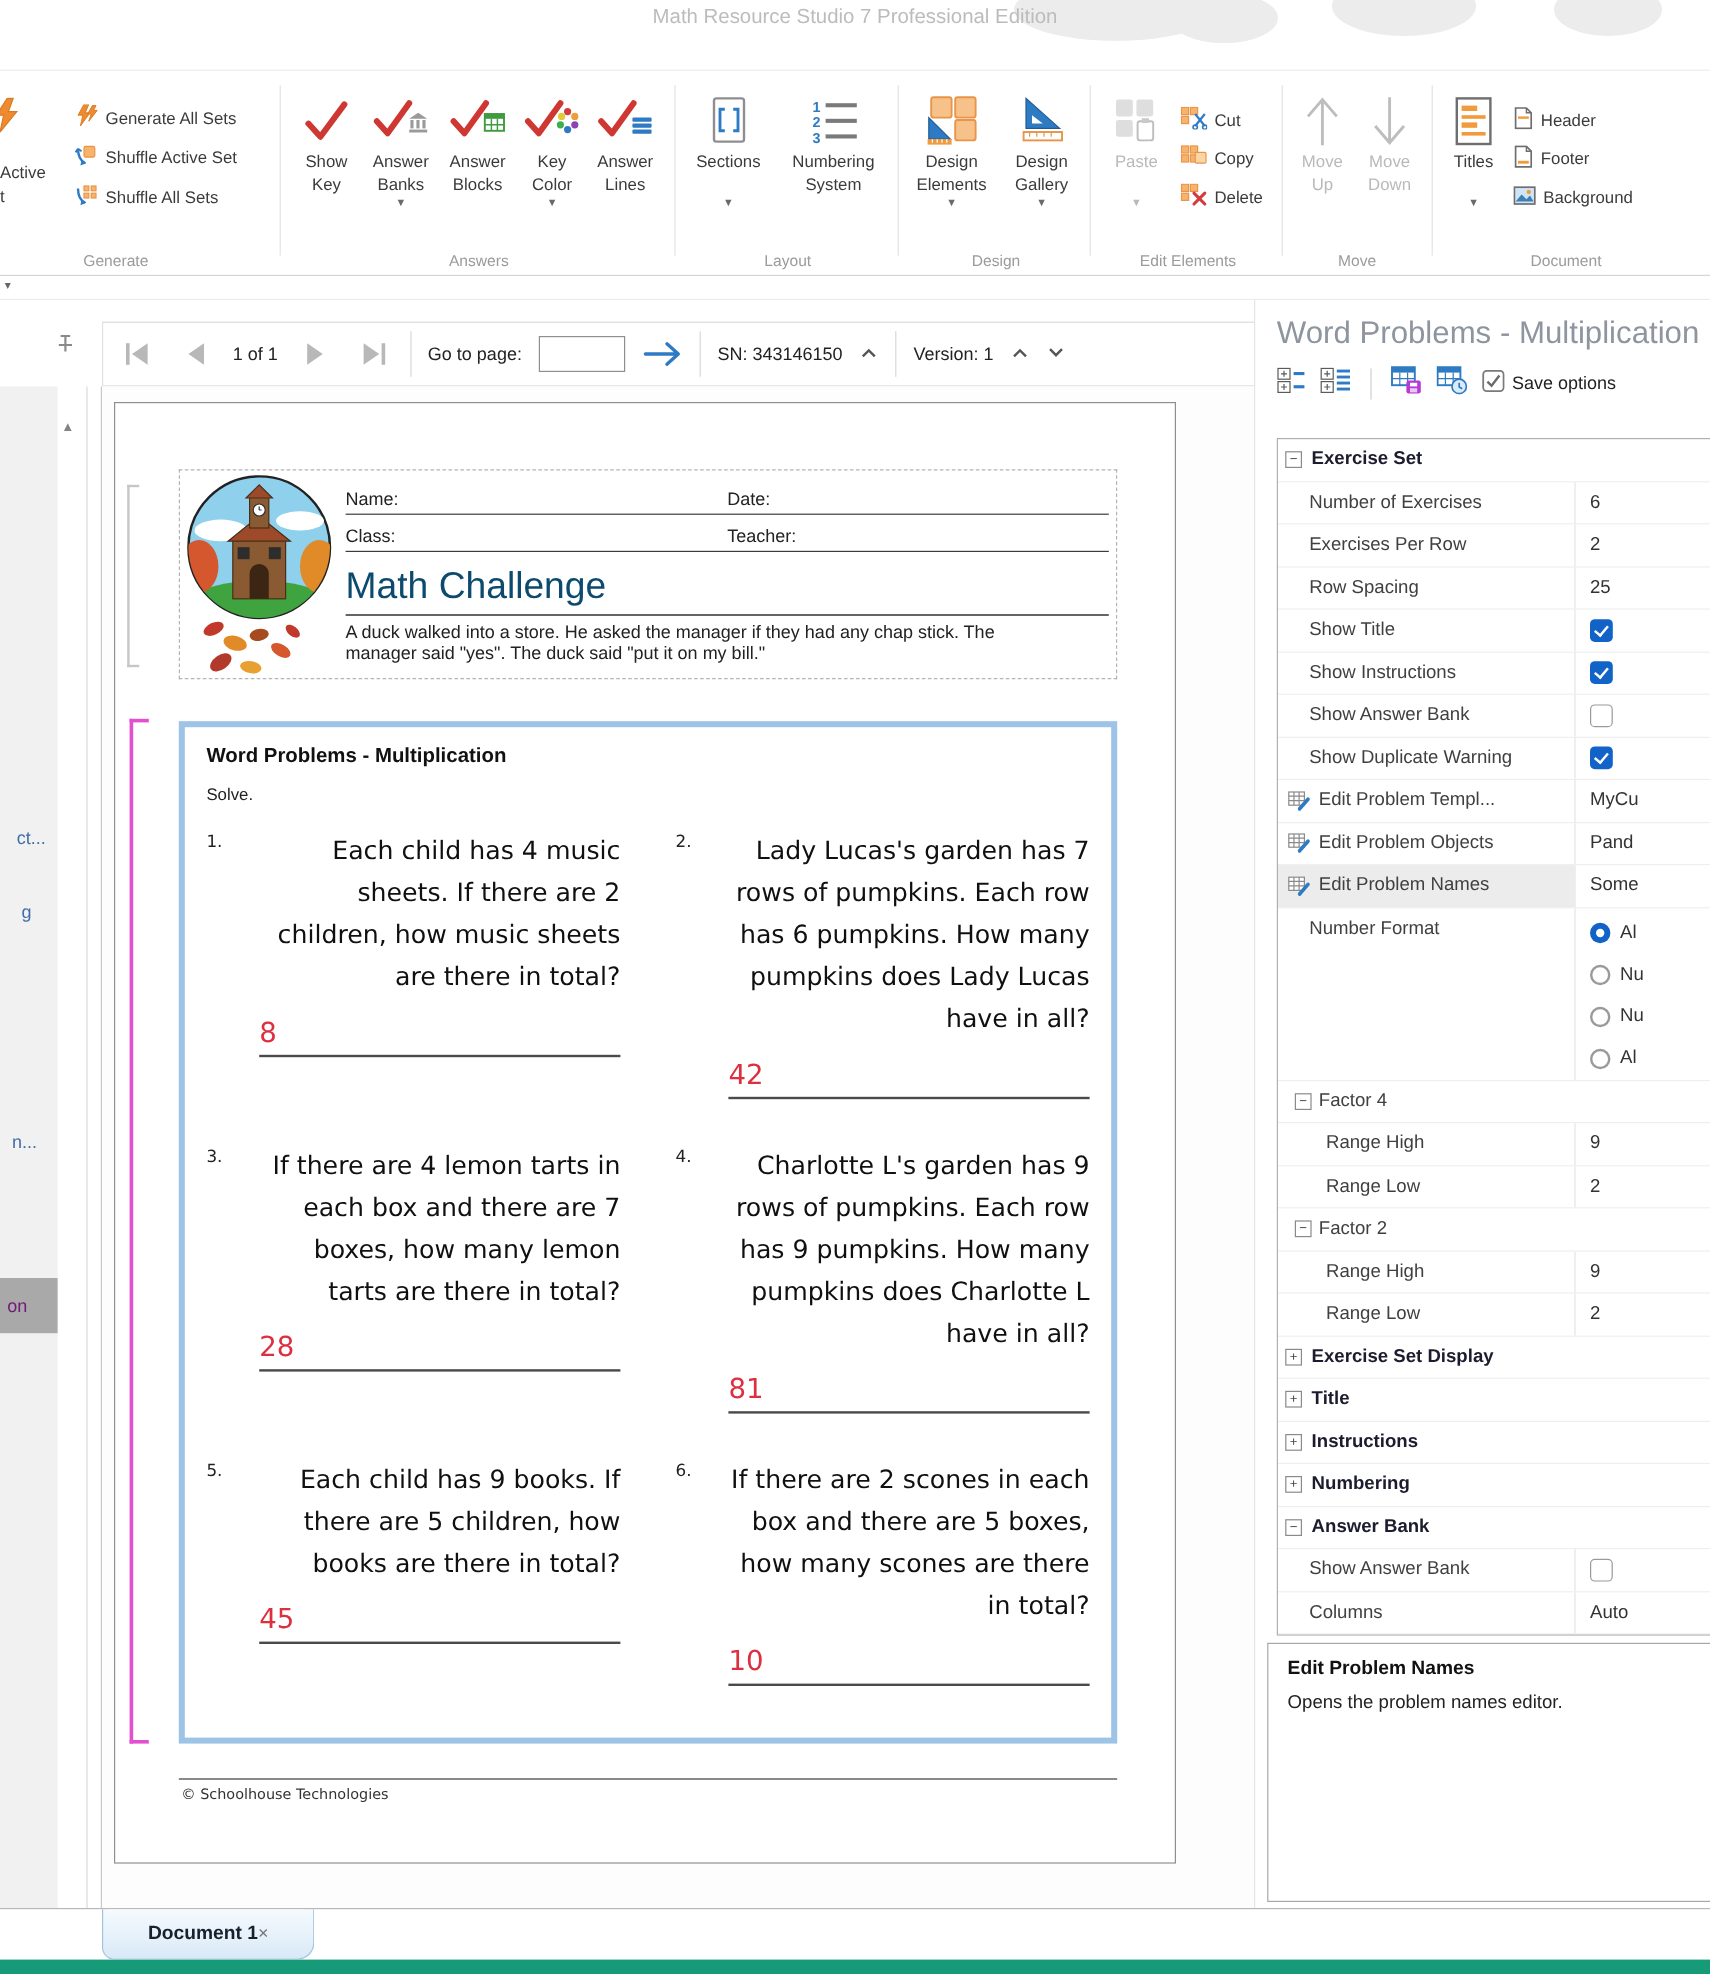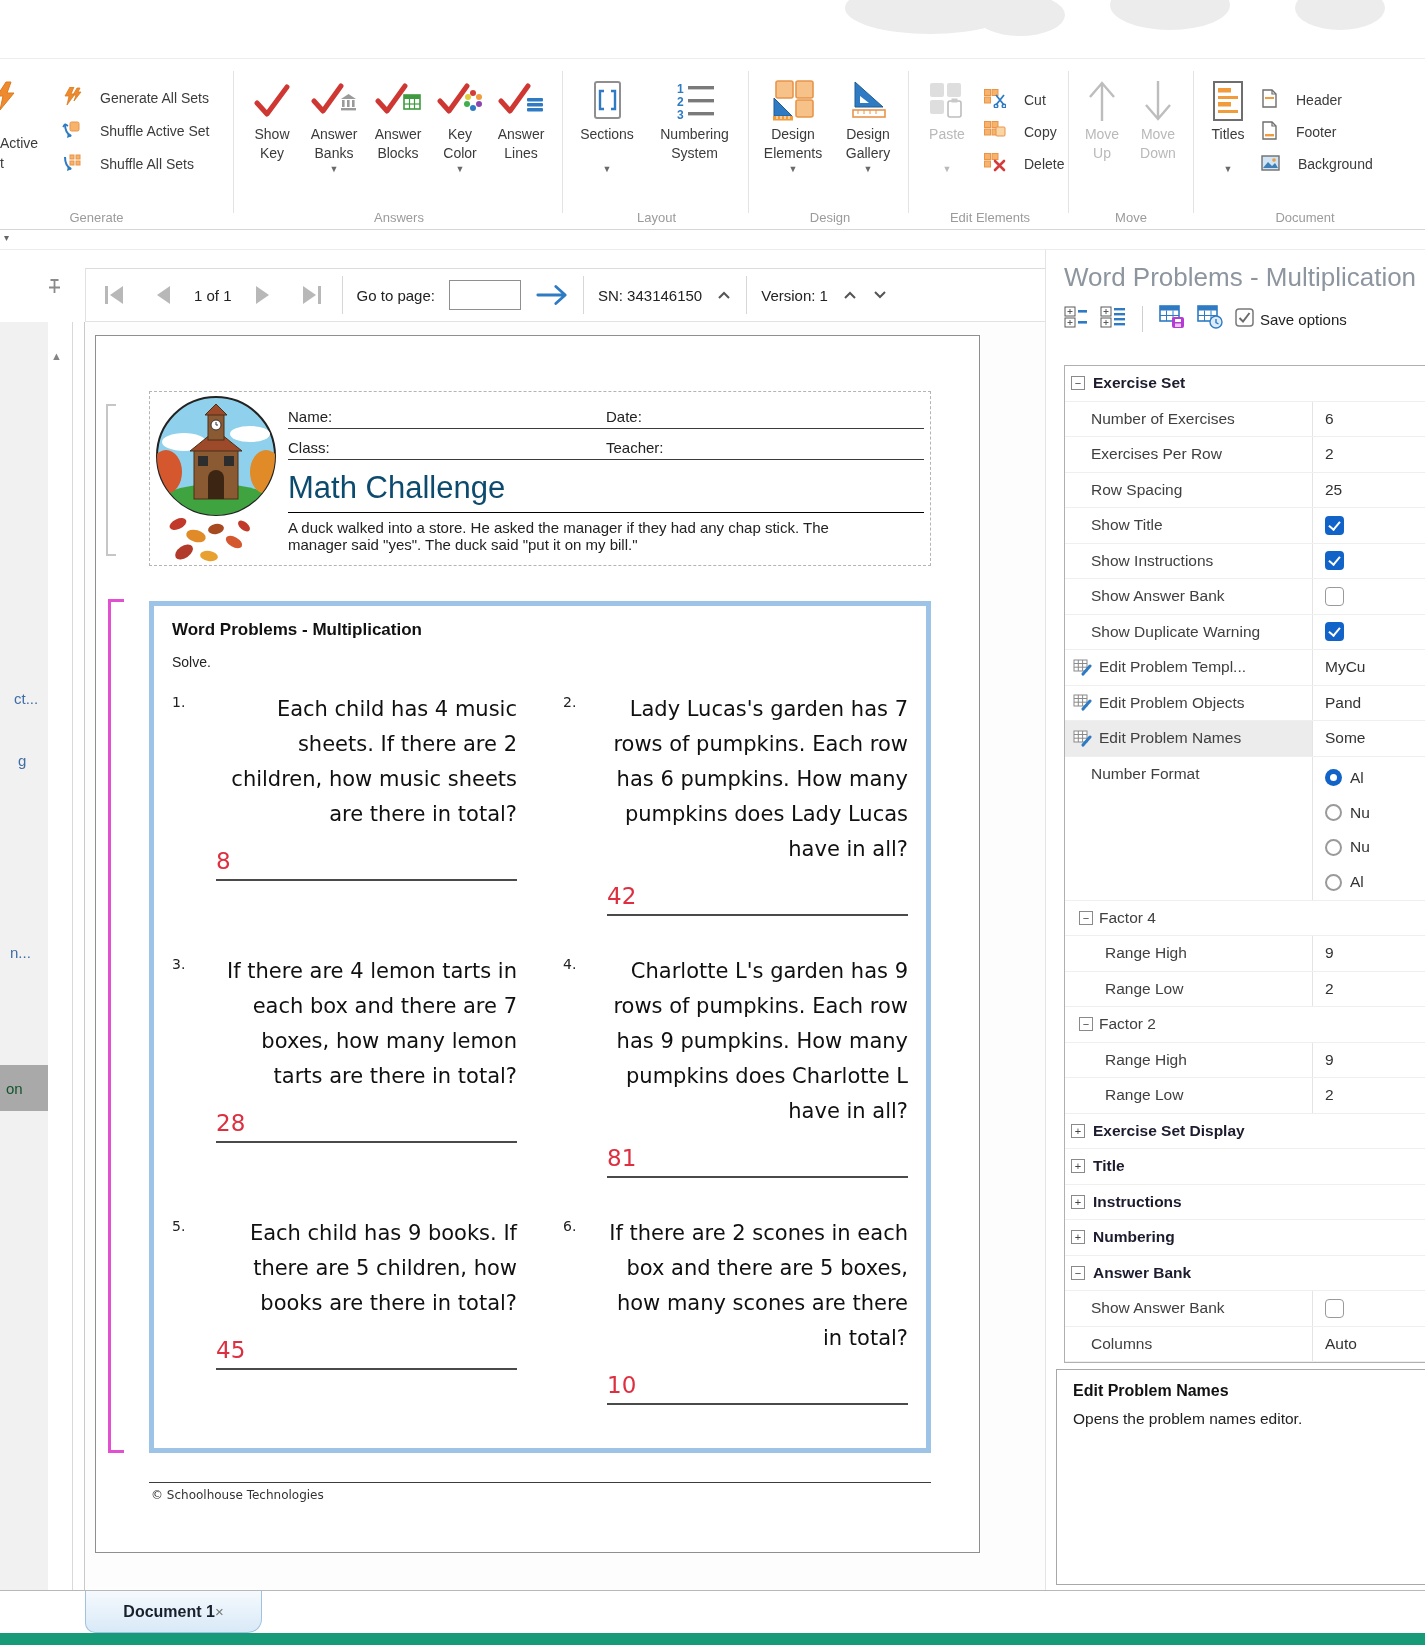--- a/index.html
+++ b/index.html
@@ -18,21 +18,21 @@
             background:#fff; border-top:1px solid #ededed; border-bottom:1px solid #d6d6d6; }
   .rgroup { position:absolute; top:0; height:170px; }
   .rgroup-label { position:absolute; bottom:4px; left:0; right:0; text-align:center;
                   font-size:13px; color:#9b9b9b; }
   .rsep { position:absolute; top:12px; height:142px; width:1px; background:#e3e3e3; }
   .bigbtn { position:absolute; top:18px; height:128px; text-align:center; cursor:default; }
   .bigbtn .bicon { height:48px; display:flex; align-items:center; justify-content:center; }
   .bigbtn .bl { font-size:14px; line-height:19px; color:#3b3b3b; }
   .bigbtn .barrow { font-size:9px; color:#6a6a6a; line-height:12px; }
   .bigbtn.disabled .bl, .bigbtn.disabled .barrow { color:#b9b9b9; }
-  .smallbtn { position:absolute; display:flex; align-items:center; gap:18px; height:26px;
+  .smallbtn { position:absolute; display:flex; align-items:center; gap:6px; height:26px;
               font-size:14px; color:#3b3b3b; white-space:nowrap; }
   .ribbon-frag { position:absolute; font-size:14px; color:#3b3b3b; }
   .expander-strip { position:absolute; left:0; top:231px; width:1425px; height:19px; }
   .expander-strip .chev { position:absolute; left:4px; top:1px; font-size:10px; color:#666; }
 
   
   .navbar { position:absolute; left:85px; top:268px; width:960px; height:54px; background:#fff;
             border-top:1px solid #dcdcdc; border-bottom:1px solid #e2e2e2; border-left:1px solid #e2e2e2; }
   .nav-inner { position:absolute; left:12px; top:0; height:100%; display:flex; align-items:center; gap:14px; }
   .navbtn { display:flex; align-items:center; justify-content:center; width:34px; height:34px; }
@@ -41,21 +41,21 @@
   .goto-input { width:72px; height:30px; border:1px solid #8f8f8f; background:#fff; font-size:14px; padding:0 4px; }
   .pin { position:absolute; left:46px; top:278px; }
 
   
   .left-rail { position:absolute; left:0; top:322px; width:85px; height:1268px; background:#fff; }
   .rail-gray { position:absolute; left:0; top:0; width:48px; height:100%; background:#f1f1f1; }
   .rail-line1 { position:absolute; left:72px; top:0; width:1px; height:100%; background:#d9d9d9; }
   .rail-line2 { position:absolute; left:84px; top:0; width:1px; height:100%; background:#c9c9c9; }
   .rail-frag { position:absolute; font-size:15px; color:#3f6ea5; }
   .rail-sel { position:absolute; left:0; top:743px; width:48px; height:46px; background:#a9a9a9;
-              color:#14532d; font-size:15px; display:flex; align-items:center; padding-left:6px; }
+              color:#701a75; font-size:15px; display:flex; align-items:center; padding-left:6px; }
   .scroll-arrow { position:absolute; font-size:11px; color:#848484; }
 
   
   .viewport { position:absolute; left:85px; top:322px; width:960px; height:1268px; background:#fdfdfd; }
   .page { position:absolute; left:10px; top:13px; width:885px; height:1218px; background:#fff;
           border:1px solid #8f8f8f; }
 
   
   .ws-header { position:absolute; left:53px; top:55px; width:782px; height:175px;
                border:1px dashed #b4b4b4; }
@@ -148,20 +148,21 @@
   .teal-strip { position:absolute; left:0; top:1633px; width:1425px; height:12px; background:#169a78; }
 </style>
 </head>
 <body>
 
 <div class="titlebar">
   <div class="cloud" style="left:845px; top:-18px; width:170px; height:52px;"></div>
   <div class="cloud" style="left:975px; top:-6px; width:90px; height:42px;"></div>
   <div class="cloud" style="left:1110px; top:-20px; width:120px; height:50px;"></div>
   <div class="cloud" style="left:1295px; top:-14px; width:90px; height:44px;"></div>
+  <div class="win-title">Math Resource Studio 7 Professional Edition</div>
 </div>
 
 <div class="ribbon">
 
   <div class="rgroup" style="left:0; width:233px;">
     <span style="position:absolute; left:-8px; top:22px;">
       <svg width="30" height="30" viewBox="0 0 30 30">
           <path d="M14 1 L5 15 h6 L8 29 L22 12 h-7 L19 1 Z" fill="#f08a2e" stroke="#d87c20"></path>
         </svg>
     </span>

